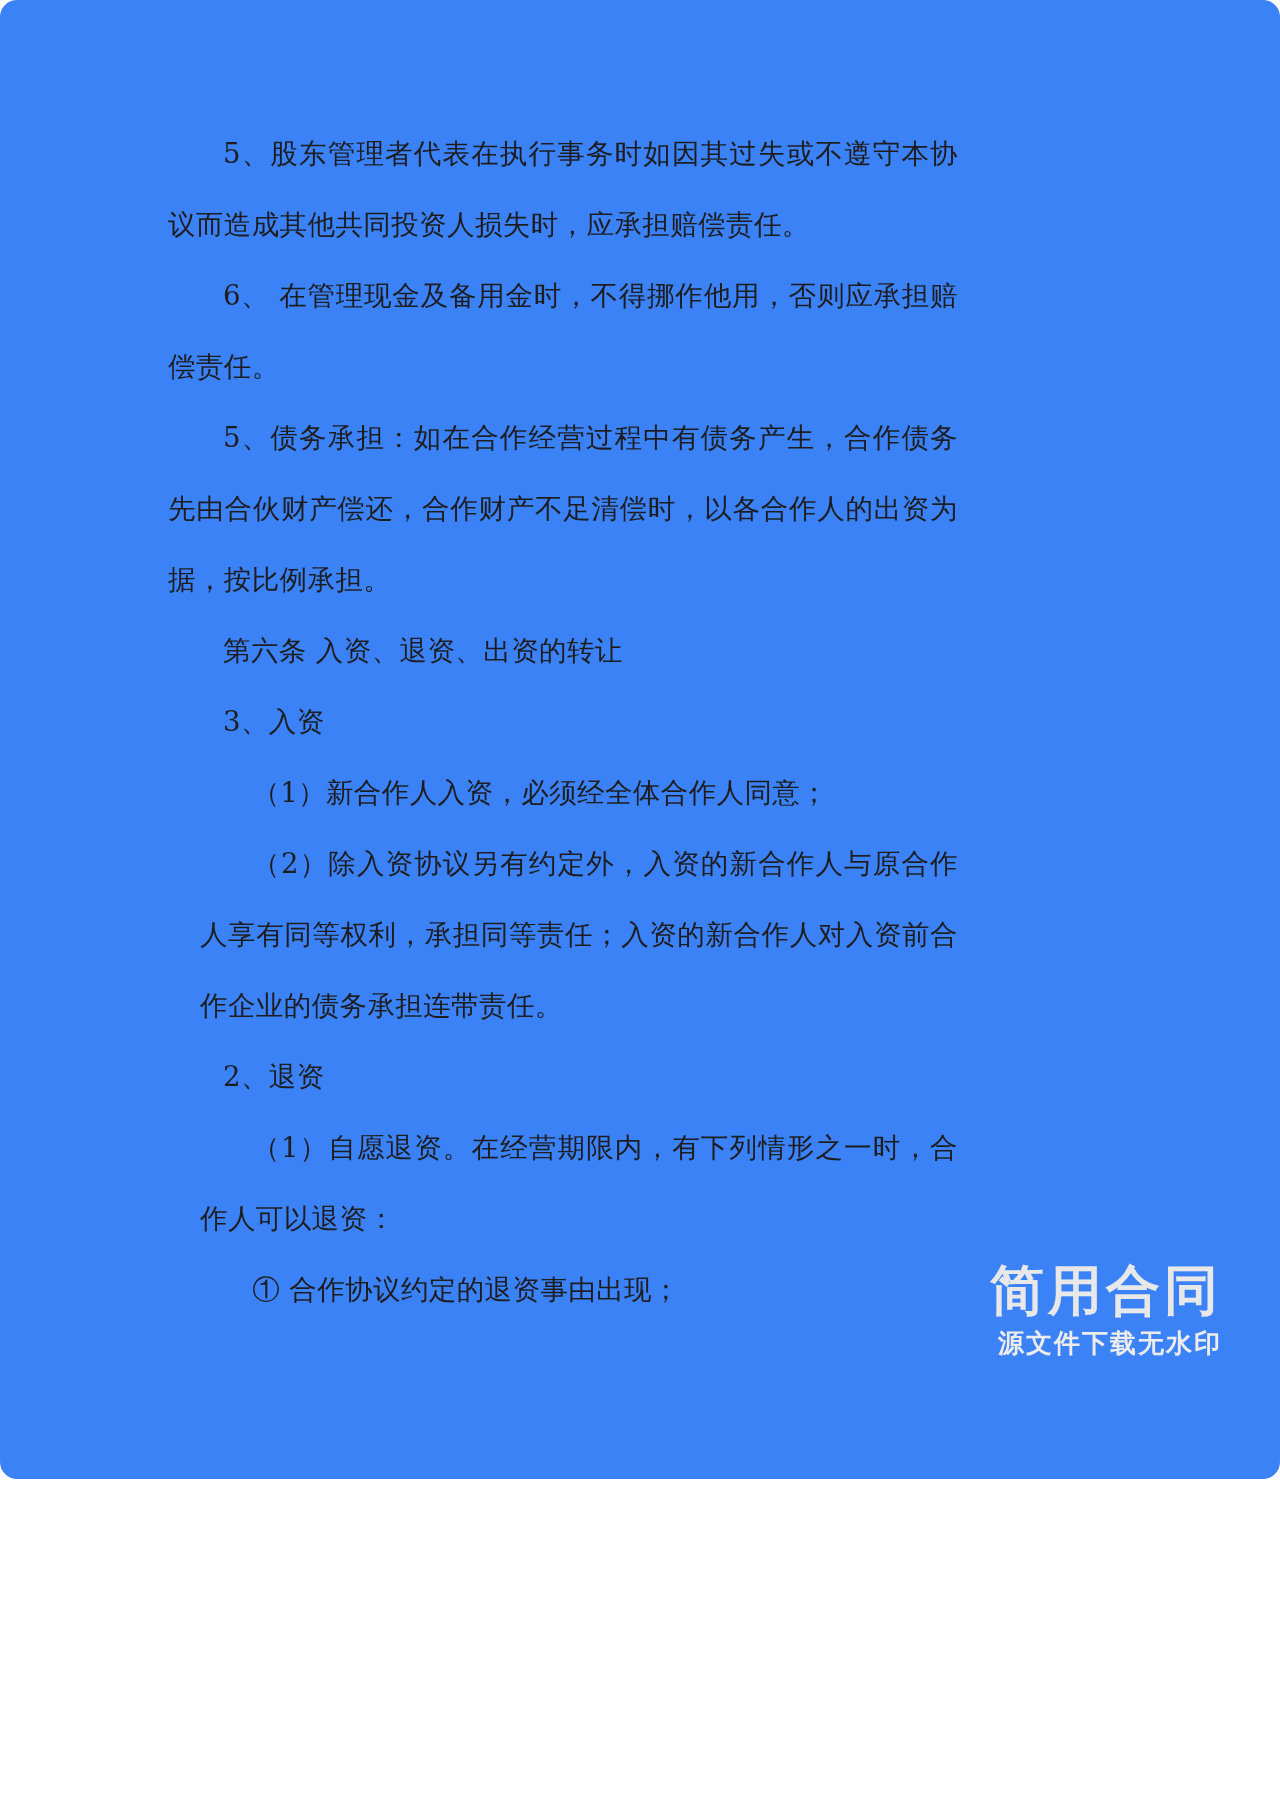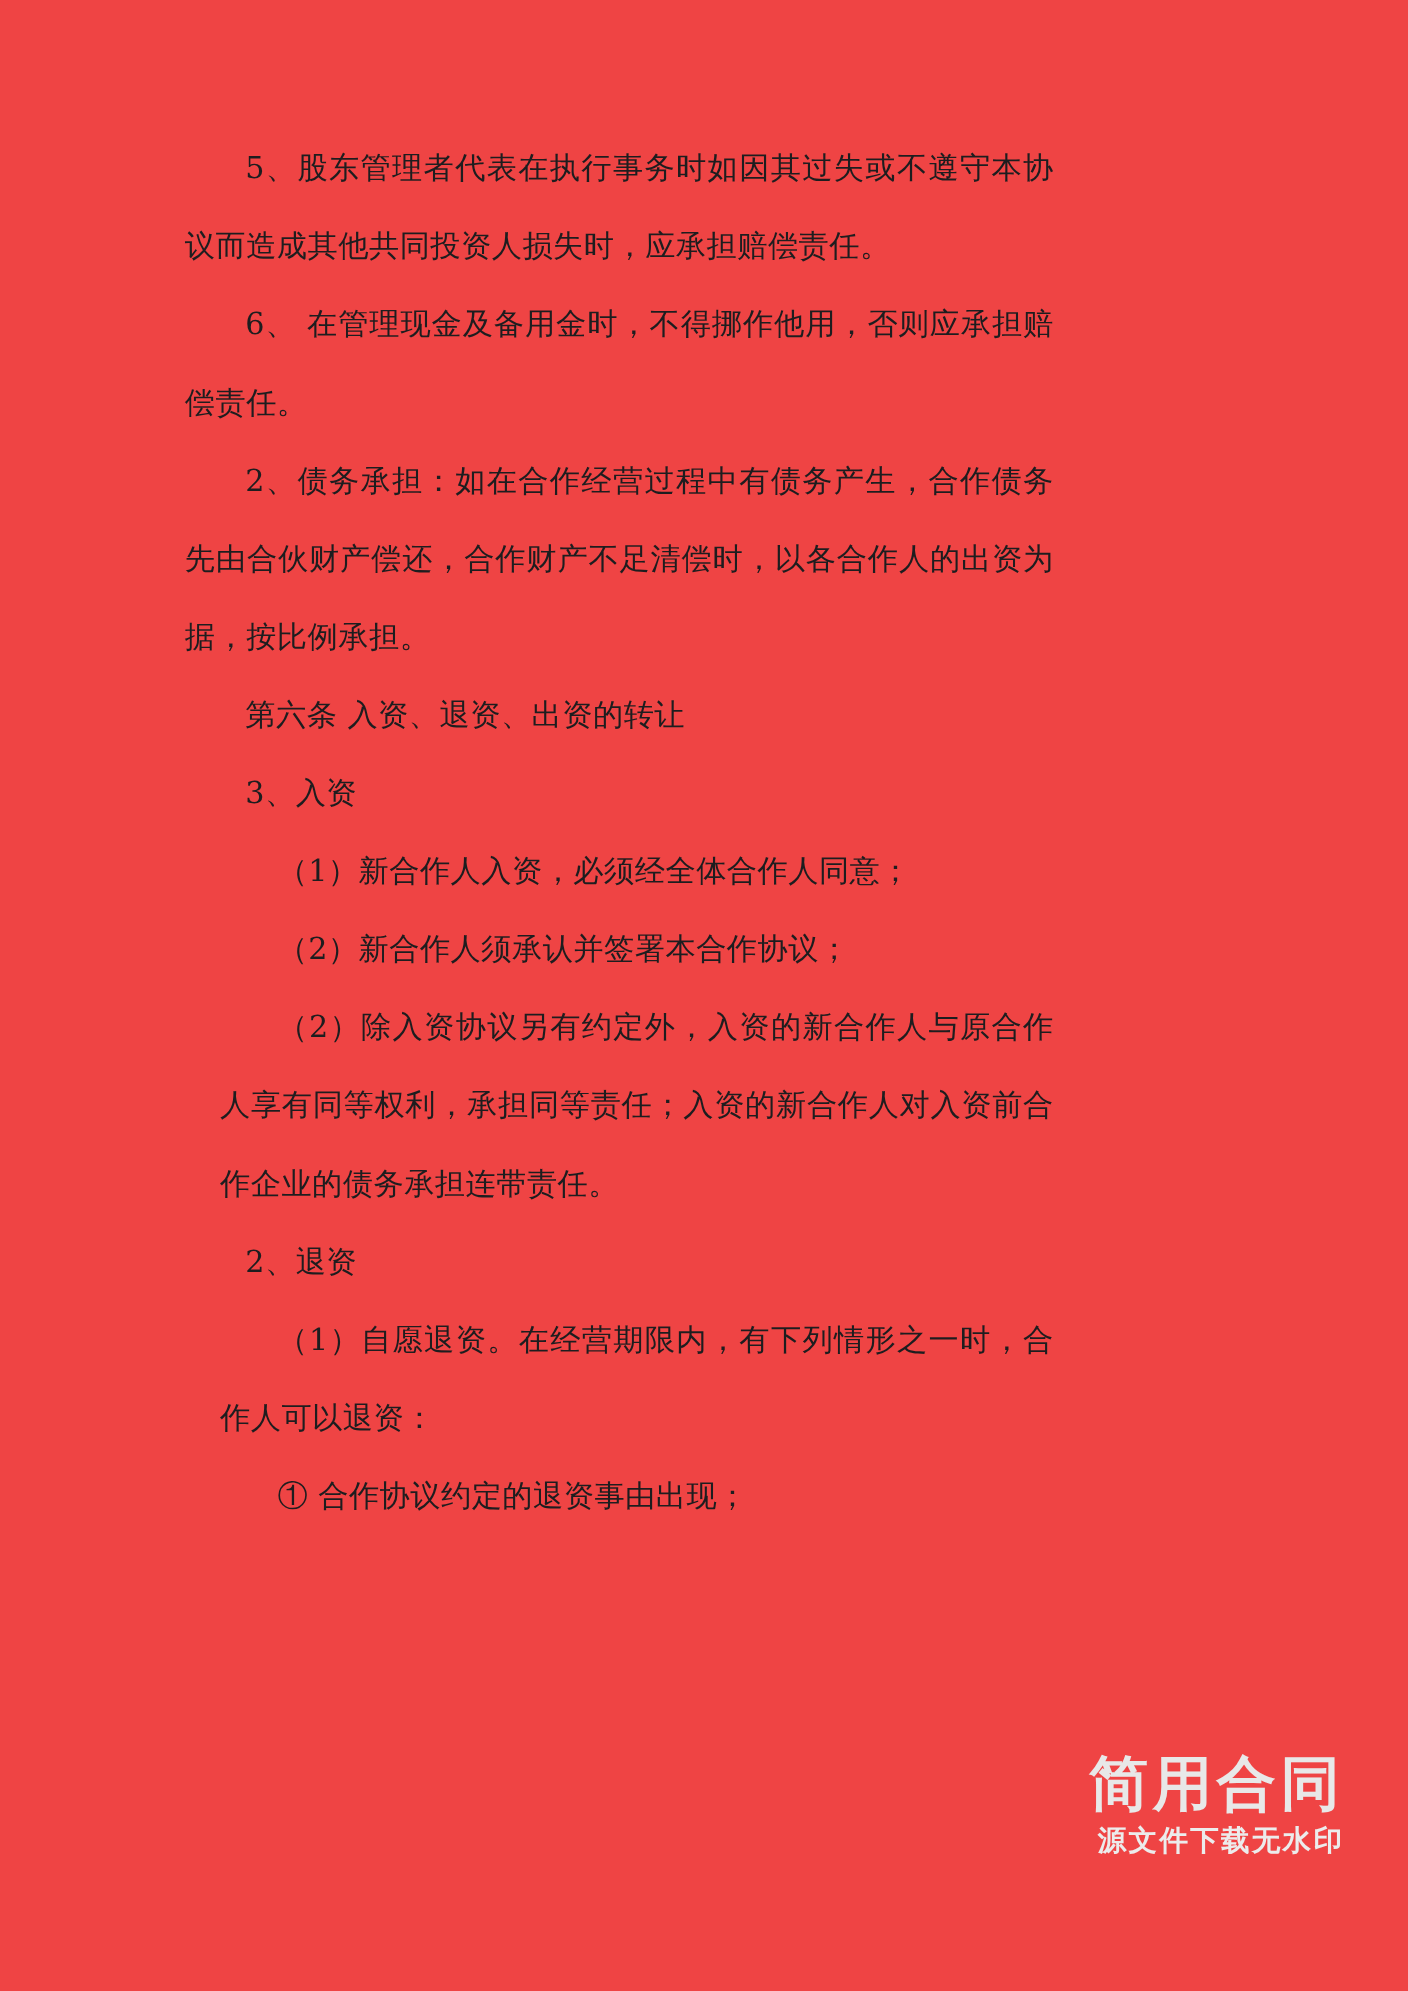--- a/index.html
+++ b/index.html
@@ -7,25 +7,26 @@
     margin: 0;
     padding: 0;
     background: #ffffff;
   }
   body {
     font-family: "DejaVu Serif", "Liberation Serif", serif;
   }
   .page {
     position: relative;
     width: 1280px;
-    height: 1810px;
+    height: 1479px;
     margin: 0 auto;
-    background: #ef4444;
+    background: #3b82f6;
     overflow: hidden;
     box-sizing: border-box;
+    border-radius: 17px;
   }
   .doc-body {
     position: absolute;
     left: 168px;
     top: 118px;
     width: 790px;
   }
   .para {
     font-family: "DejaVu Serif", "Liberation Serif", serif;
     font-size: 27.5px;
@@ -84,29 +85,28 @@
 <div class="page">
 
   <div class="doc-body">
 
     <p class="para indent">5、股东管理者代表在执行事务时如因其过失或不遵守本协议而造成其他共同投资人损失时，应承担赔偿责任。</p>
 
     <p class="para indent">6、 在管理现金及备用金时，不得挪作他用，否则应承担赔偿责任。</p>
 
 
 
-    <p class="para indent">2、债务承担：如在合作经营过程中有债务产生，合作债务先由合伙财产偿还，合作财产不足清偿时，以各合作人的出资为据，按比例承担。</p>
+    <p class="para indent">5、债务承担：如在合作经营过程中有债务产生，合作债务先由合伙财产偿还，合作财产不足清偿时，以各合作人的出资为据，按比例承担。</p>
 
     <p class="para indent">第六条 入资、退资、出资的转让</p>
 
     <p class="para indent">3、入资</p>
 
     <p class="para indent-tight">（1）新合作人入资，必须经全体合作人同意；</p>
 
-    <p class="para indent-tight">（2）新合作人须承认并签署本合作协议；</p>
 
     <p class="para indent-tight">（2）除入资协议另有约定外，入资的新合作人与原合作人享有同等权利，承担同等责任；入资的新合作人对入资前合作企业的债务承担连带责任。</p>
 
     <p class="para indent">2、退资</p>
 
     <p class="para indent-tight">（1）自愿退资。在经营期限内，有下列情形之一时，合作人可以退资：</p>
 
     <p class="para indent-tight">① 合作协议约定的退资事由出现；</p>
 
   </div>

